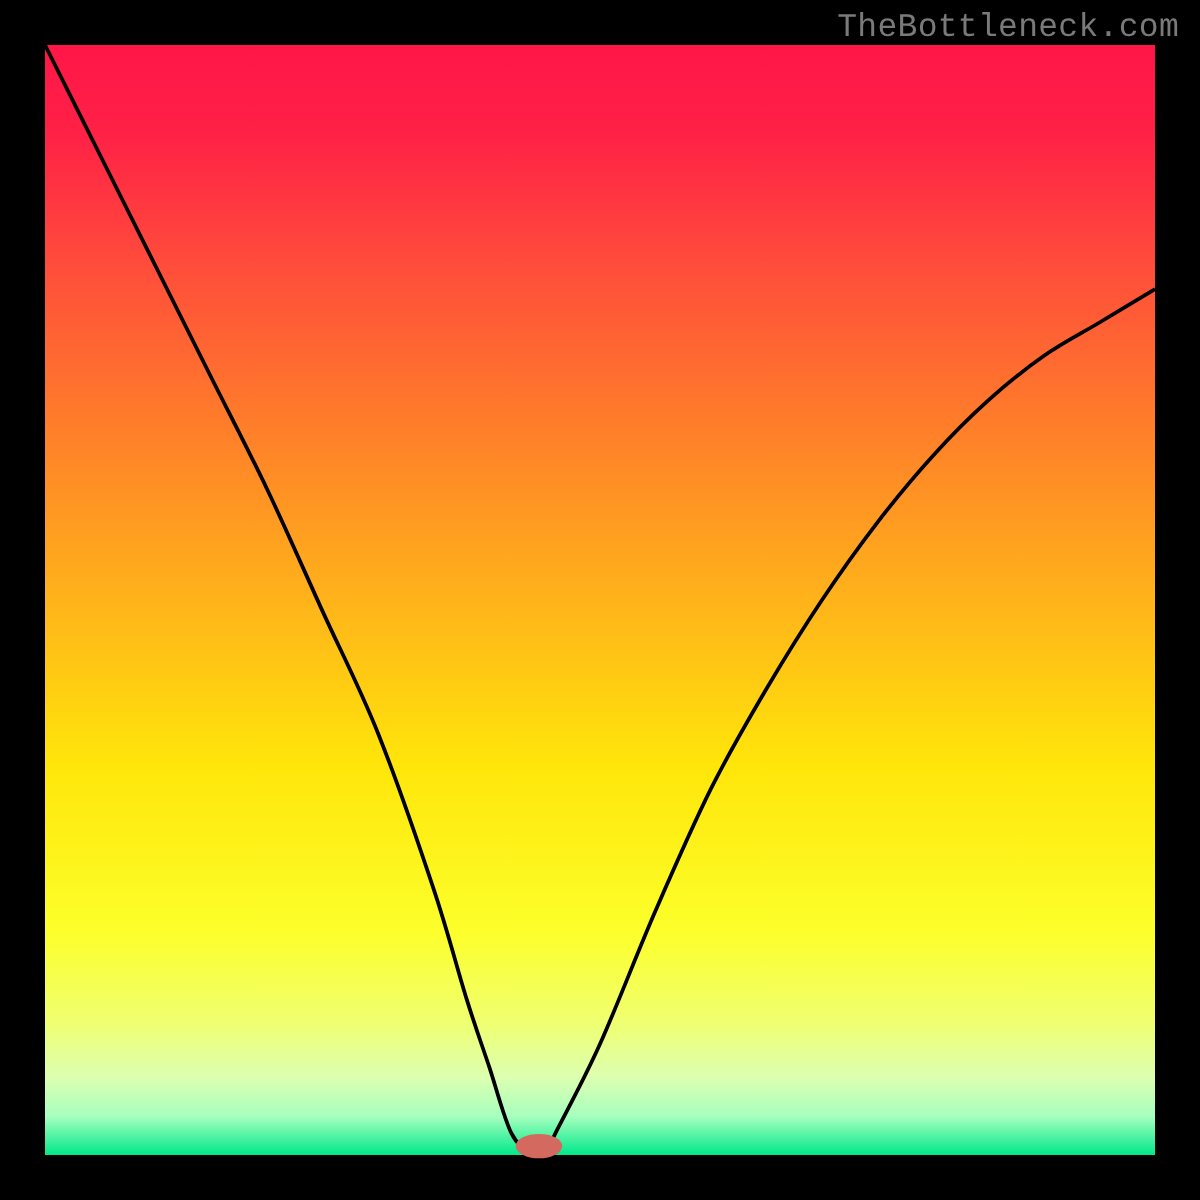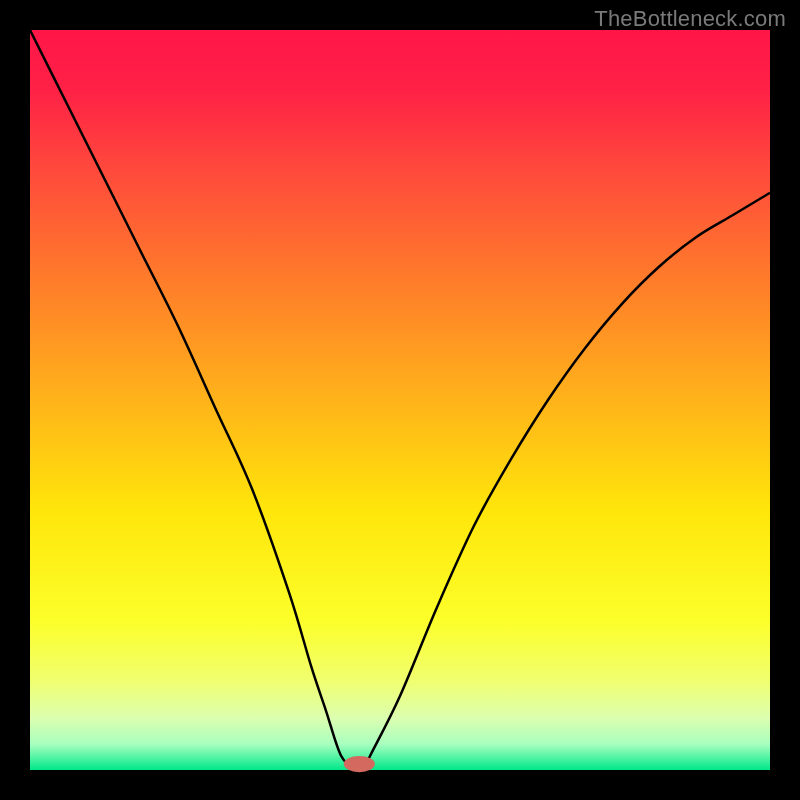--- a/index.html
+++ b/index.html
@@ -35,21 +35,21 @@
     left: 0;
     top: 0;
     width: 100%;
     height: 100%;
     overflow: visible;
   }
   .watermark {
     position: absolute;
     top: 6px;
     right: 14px;
-    font-family: Liberation Sans, sans-serif;
+    font-family: Liberation Mono, monospace;
     font-size: 22px;
     font-weight: 500;
     color: #7a7a7a;
     letter-spacing: 0.2px;
   }
 </style>
 </head>
 <body>
 
 <div class="chart-wrap">

